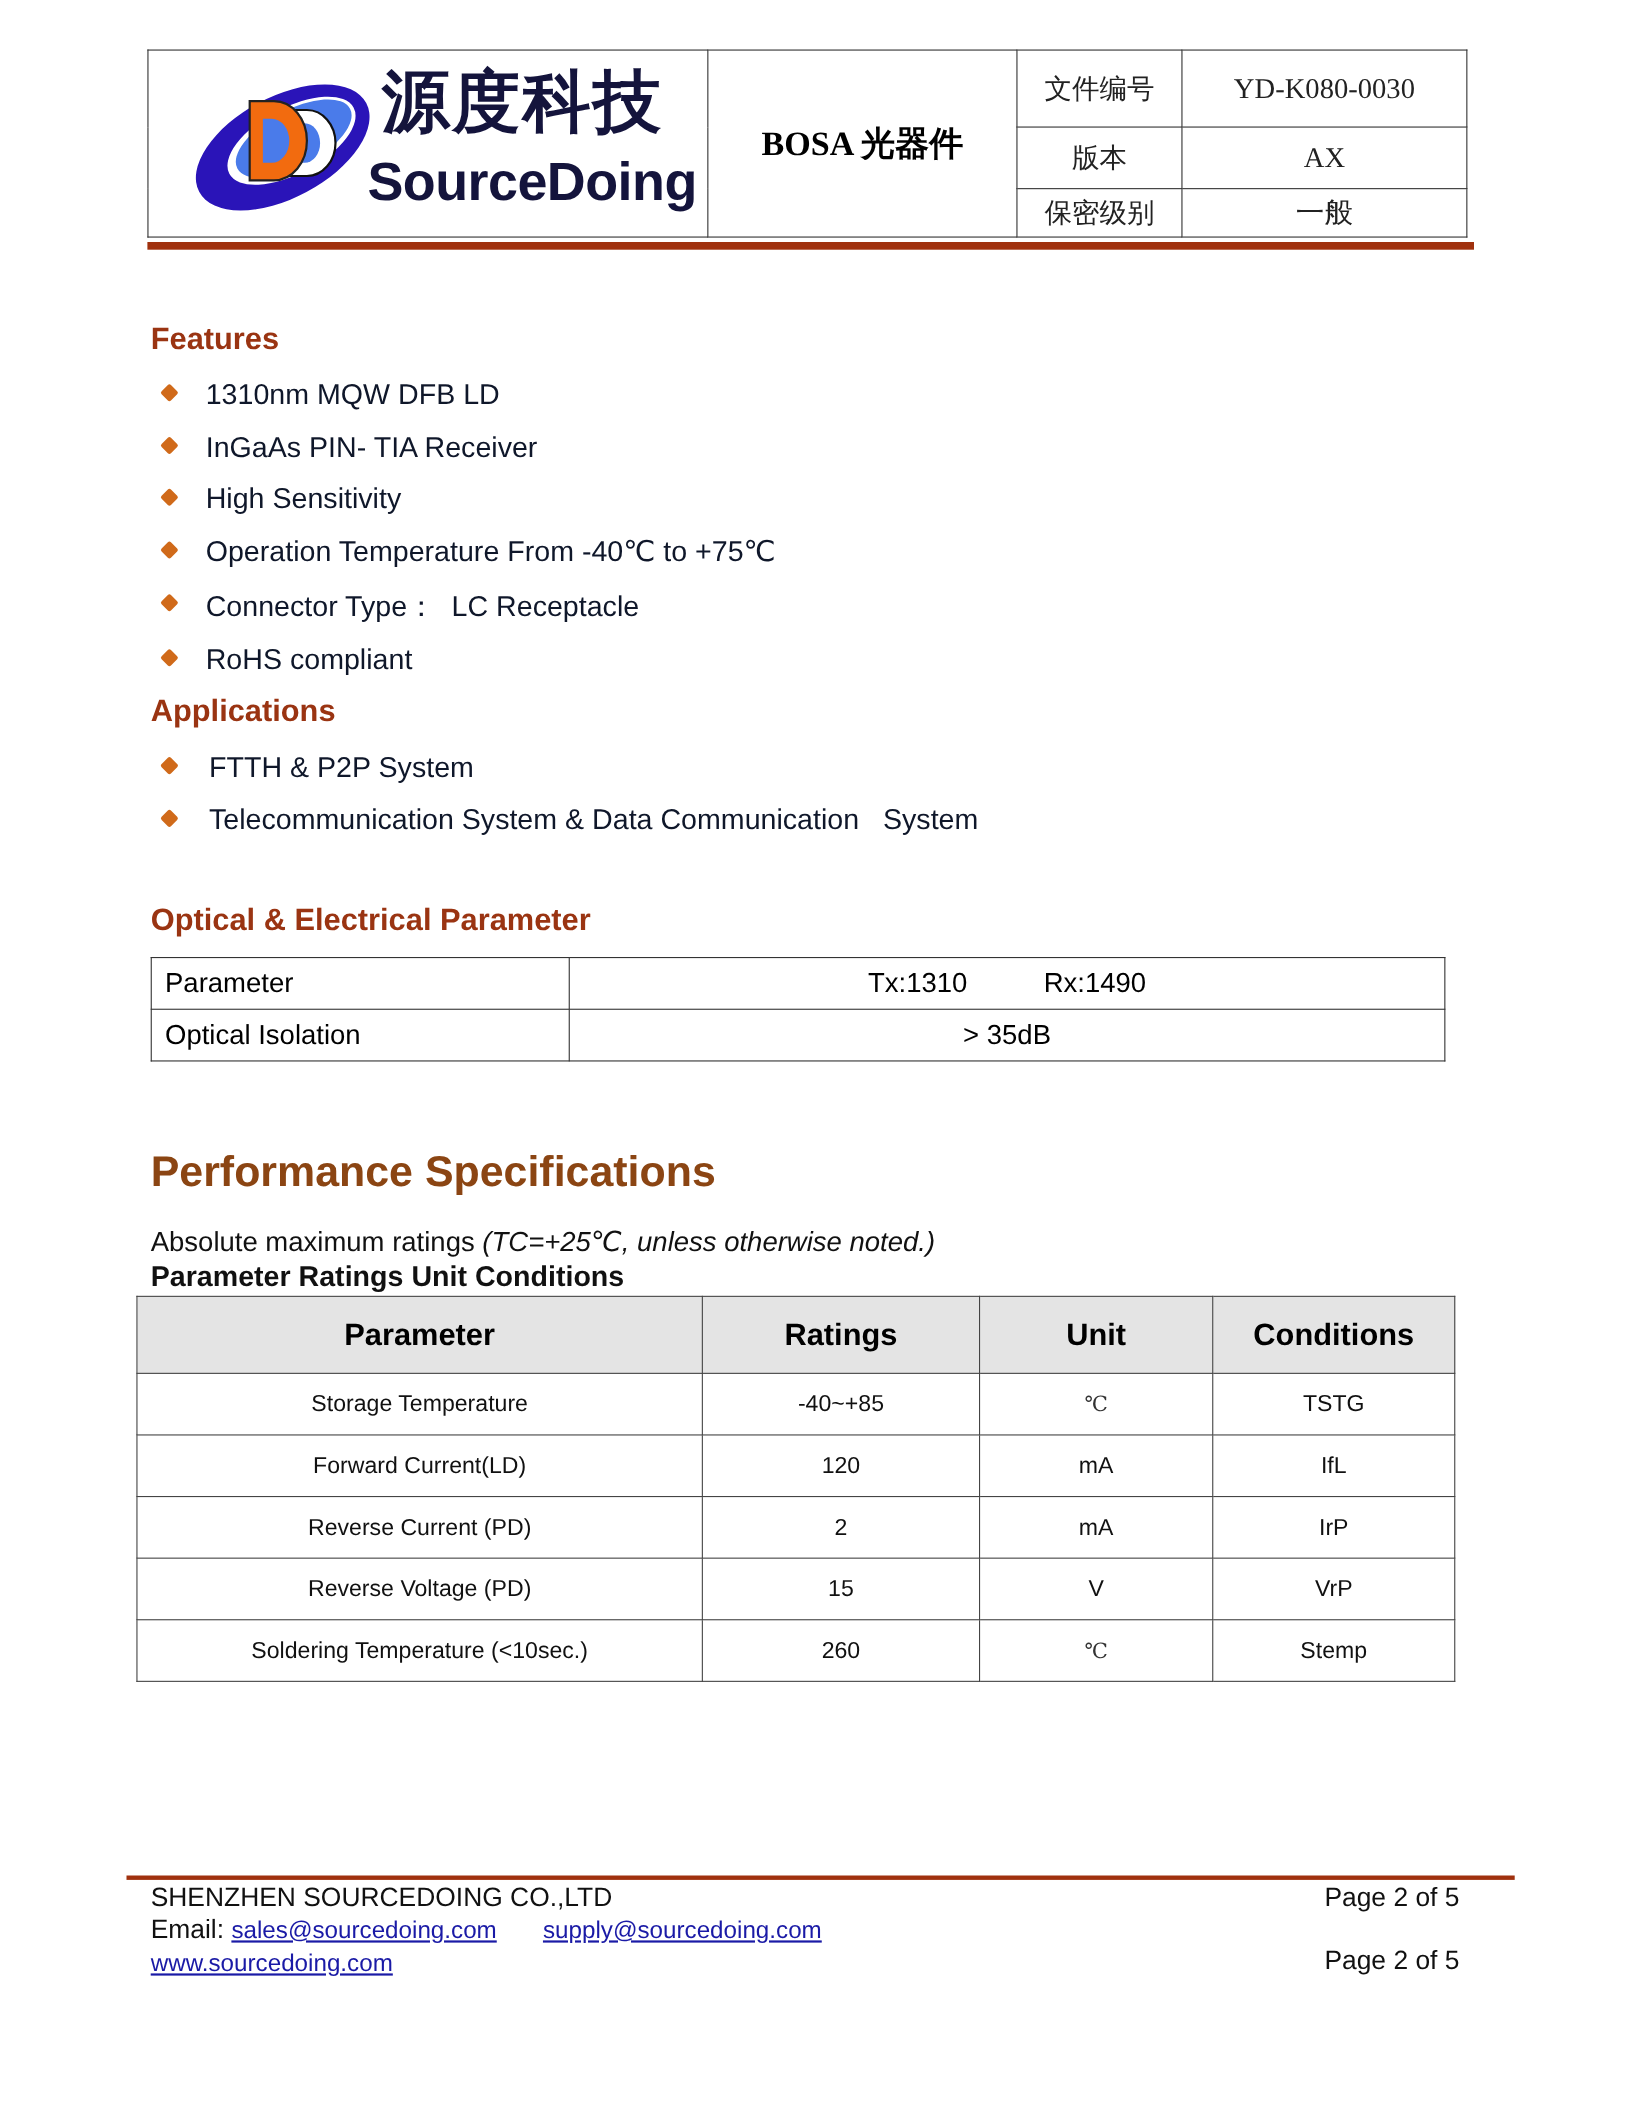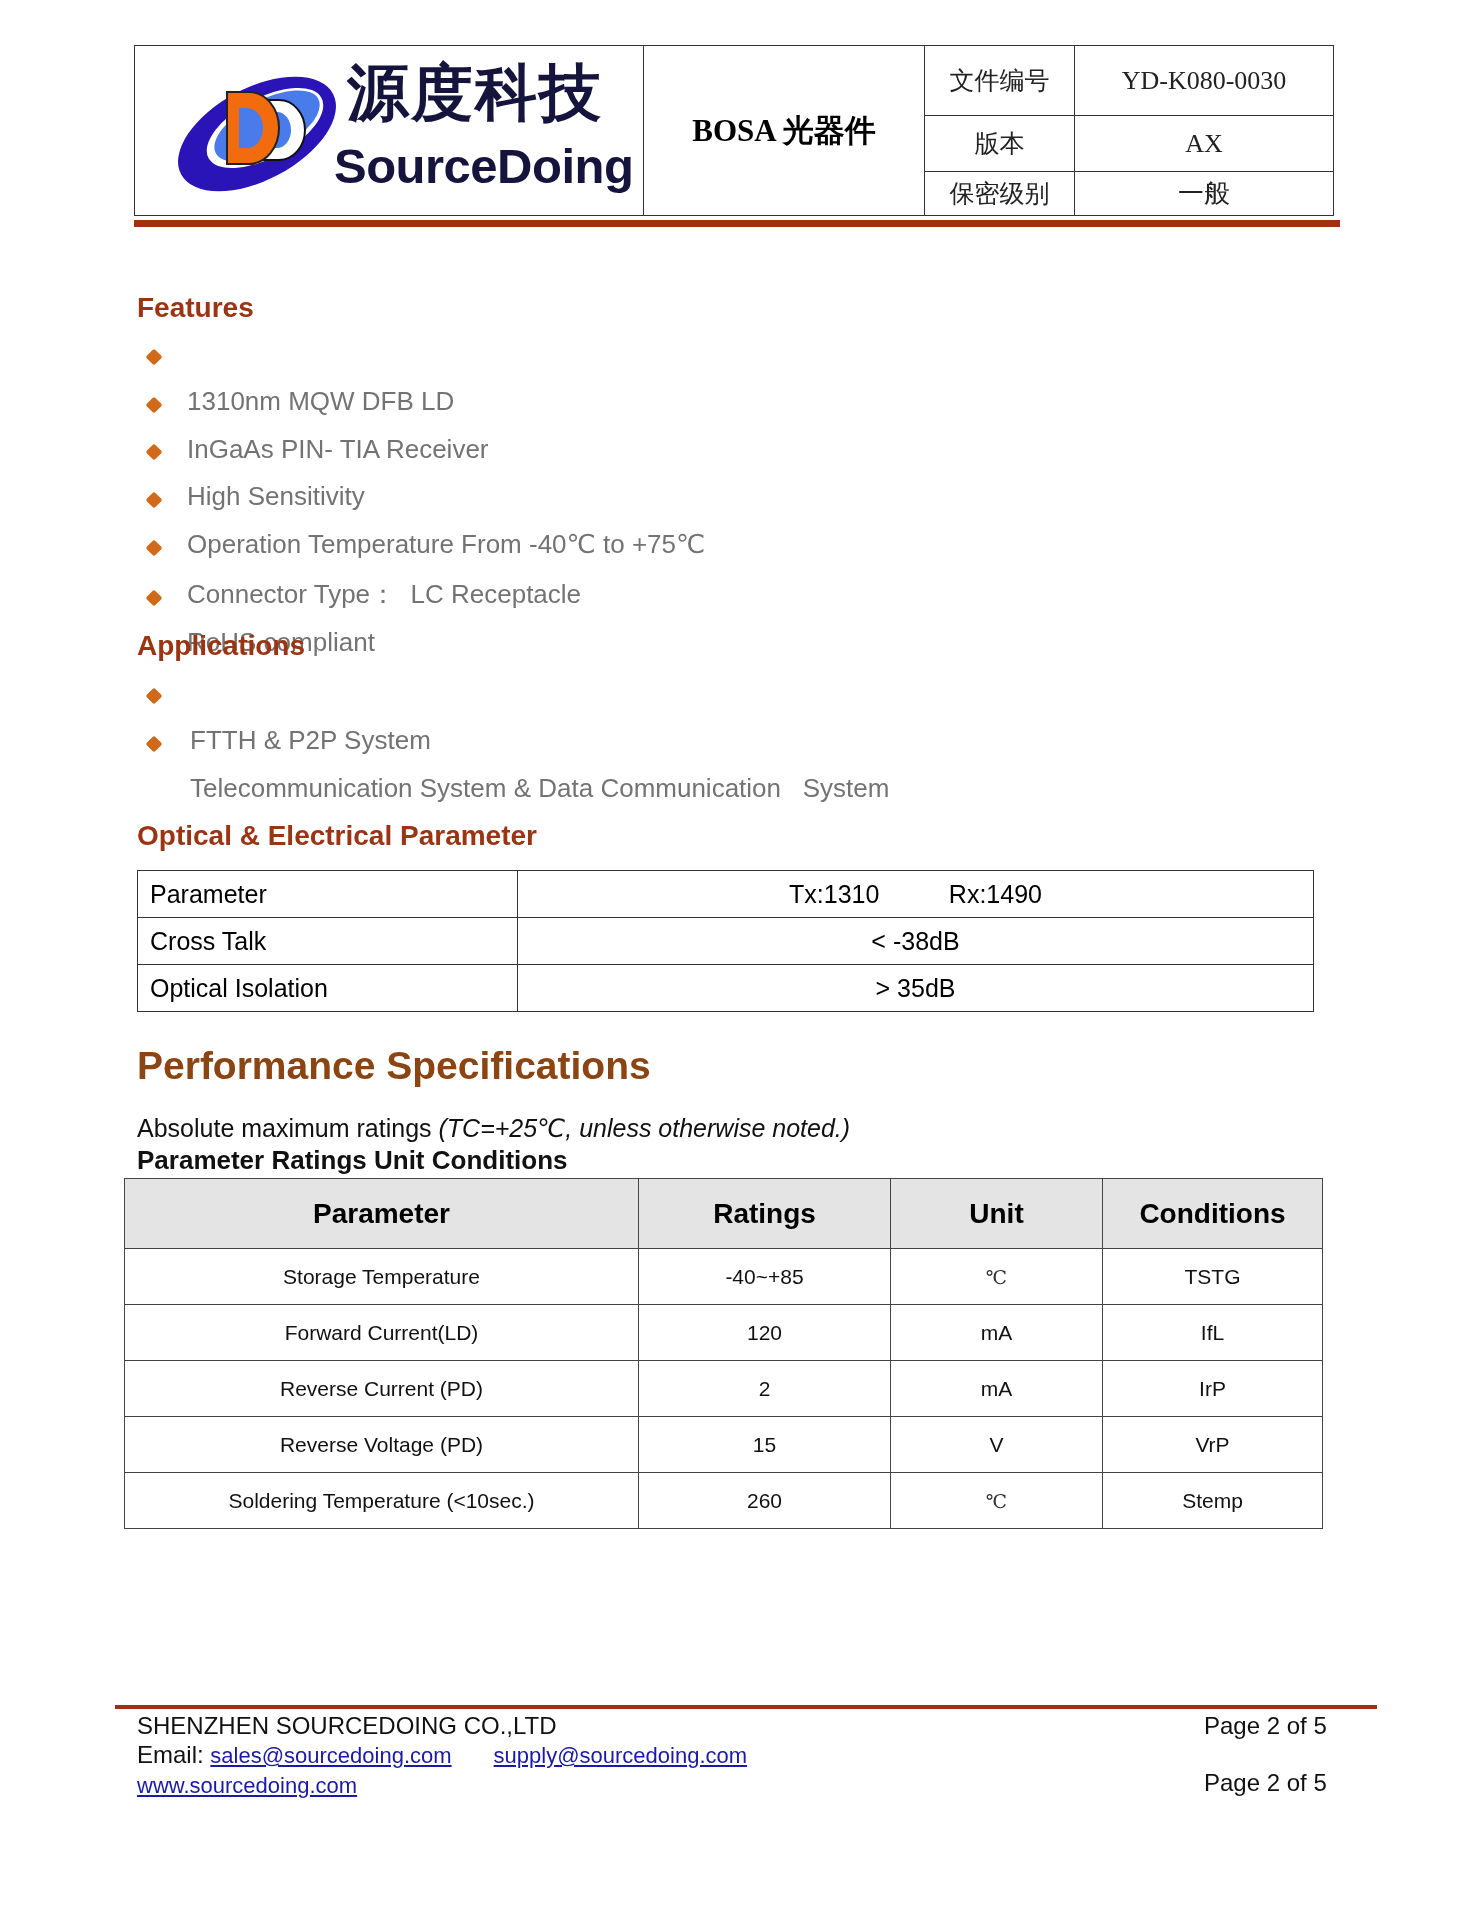--- a/index.html
+++ b/index.html
@@ -23,21 +23,21 @@
   .logo-cn { position:absolute; left:212px; top:16px; font-family:"DejaVu Sans", sans-serif;
              font-weight:bold; font-size:62px; color:#14143c; letter-spacing:2px; line-height:1; }
   .logo-en { position:absolute; left:199px; top:96px; font-family:"Liberation Sans", sans-serif;
              font-weight:bold; font-size:49px; color:#14143c; line-height:1; letter-spacing:-0.5px; }
 
   
   .sec-h { position:absolute; left:137px; font-weight:bold; color:#9a3412; font-size:28px; }
   .sec-h-big { position:absolute; left:137px; font-weight:bold; color:#8b4513; font-size:39px; }
   .bullet { position:absolute; left:148px; width:12px; height:12px; background:#d06a1a;
             transform:rotate(45deg); border-radius:2px; }
-  .bullet-text { position:absolute; font-size:26px; color:#737373; white-space:pre;margin-top:43px; }
+  .bullet-text { position:absolute; font-size:26px; color:#0f172a; white-space:pre; }
 
   
   .opt-table { position:absolute; left:137px; top:870px; width:1177px; border-collapse:collapse; }
   .opt-table td { border:1.5px solid #333; height:46px; font-size:25px; padding:0 12px; }
   .opt-table td.c1 { width:355px; }
   .opt-table td.c2 { text-align:center; white-space:pre; }
 
   .plain { position:absolute; left:137px; font-size:25px; color:#111; white-space:pre; }
   .plain i { font-style:italic; }
   .plain-b { position:absolute; left:137px; font-size:26px; font-weight:bold; color:#111; }
@@ -116,24 +116,20 @@
 </div>
 
 <div class="sec-h" style="top:820px">Optical &amp; Electrical Parameter</div>
 <table class="opt-table">
   <tbody>
       <tr>
     <td class="c1">Parameter</td>
     <td class="c2">Tx:1310          Rx:1490</td>
   </tr>
   <tr>
-    <td class="c1">Cross Talk</td>
-    <td class="c2">&lt; -38dB</td>
-  </tr>
-  <tr>
     <td class="c1">Optical Isolation</td>
     <td class="c2">&gt; 35dB</td>
   </tr>
 </tbody>
   </table>
 
 <div class="sec-h-big" style="top:1044px">Performance Specifications</div>
 <div class="plain" style="top:1114px"><span>Absolute maximum ratings </span><i>(TC=+25℃, unless otherwise noted.)</i></div>
 <div class="plain-b" style="top:1145px">Parameter Ratings Unit Conditions</div>
 

